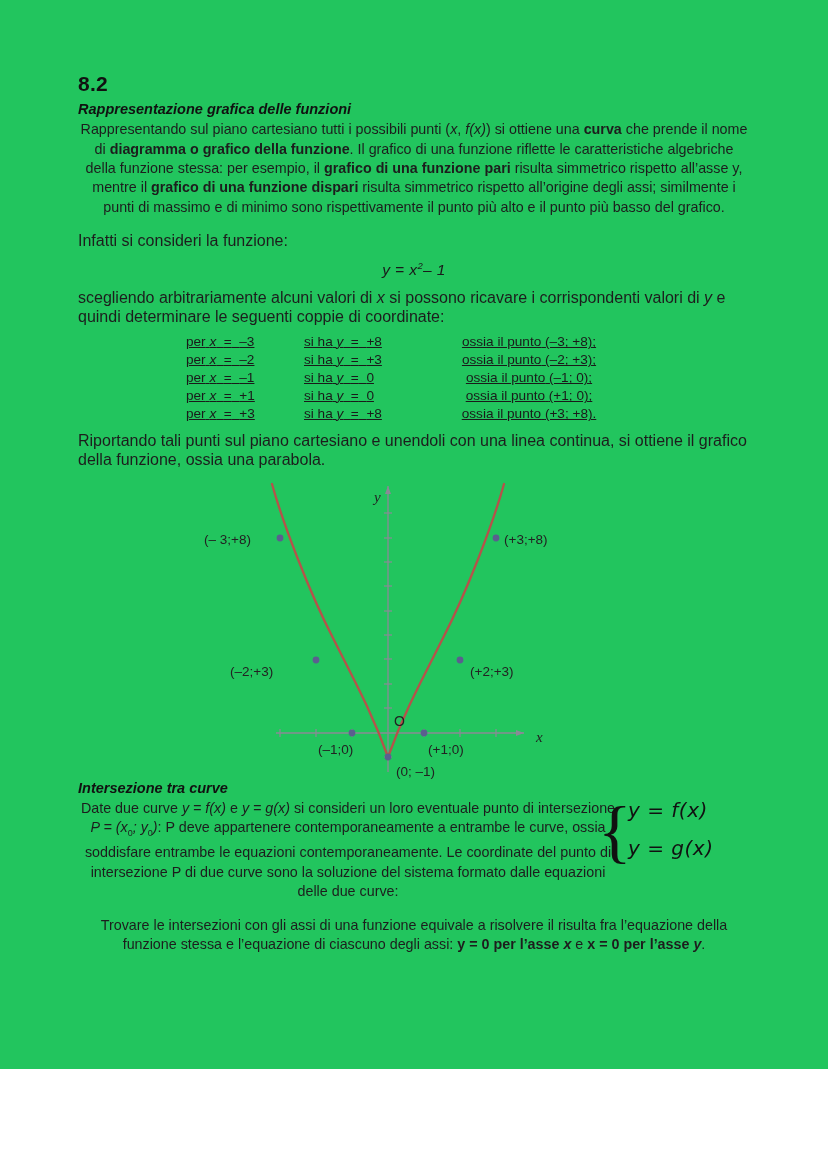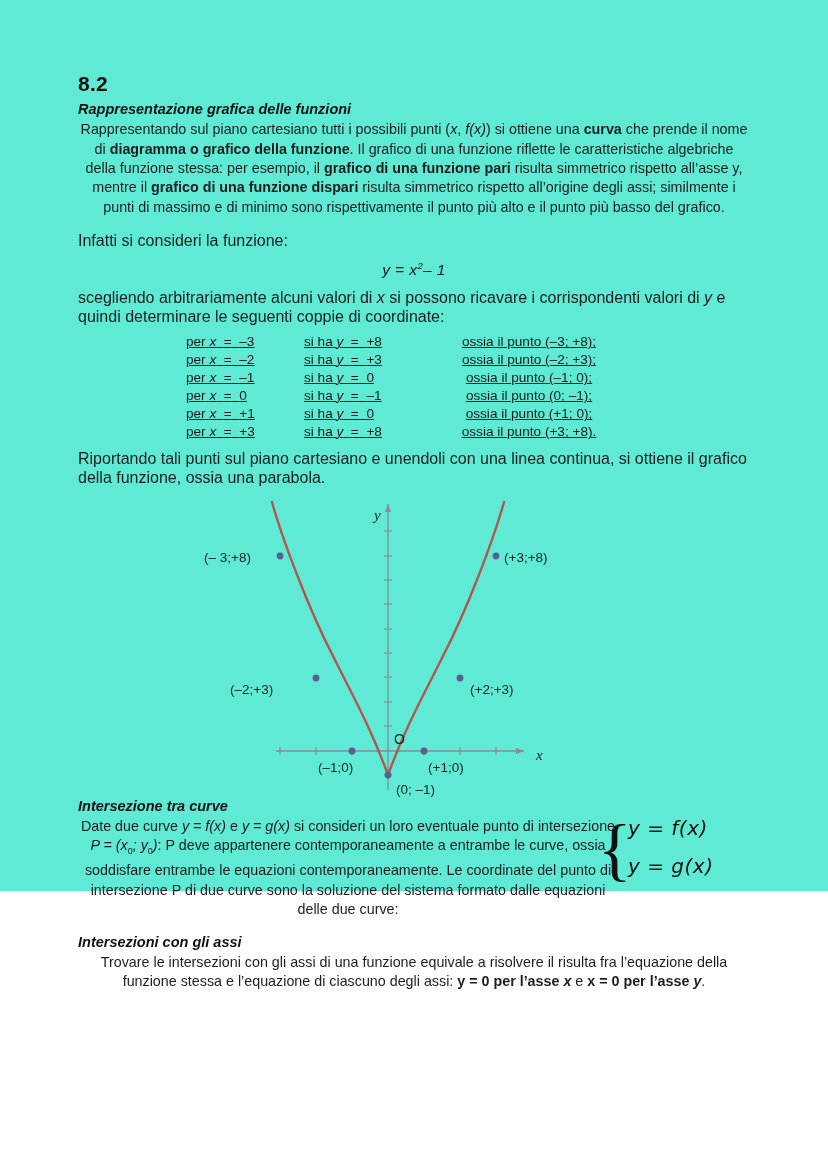--- a/index.html
+++ b/index.html
@@ -12,22 +12,22 @@
     height: 1171px;
     position: relative;
     font-family: "Liberation Sans", sans-serif;
     color: #1a1a1a;
     overflow: hidden;
   }
   .page {
     position: absolute;
     left: 0; top: 0;
     width: 828px;
-    height: 891px;
-    background: #5eead4;
+    height: 1069px;
+    background: #22c55e;
   }
   .content {
     position: absolute;
     left: 78px;
     top: 72px;
     width: 672px;
   }
 
   
   .chapter-num {
@@ -171,25 +171,20 @@
         </tr>
         <tr>
           <td class="c-per"><span>per</span> <i>x</i>&nbsp;&nbsp;<span>=</span>&nbsp;&nbsp;<span>–2</span></td>
           <td class="c-siha"><span>si ha</span> <i>y</i>&nbsp;&nbsp;<span>=</span>&nbsp;&nbsp;<span>+3</span></td>
           <td class="c-oss"><span>ossia il punto</span> <span>(–2; +3);</span></td>
         </tr>
         <tr>
           <td class="c-per"><span>per</span> <i>x</i>&nbsp;&nbsp;<span>=</span>&nbsp;&nbsp;<span>–1</span></td>
           <td class="c-siha"><span>si ha</span> <i>y</i>&nbsp;&nbsp;<span>=</span>&nbsp;&nbsp;<span>0</span></td>
           <td class="c-oss"><span>ossia il punto</span> <span>(–1; 0);</span></td>
-        </tr>
-        <tr>
-          <td class="c-per"><span>per</span> <i>x</i>&nbsp;&nbsp;<span>=</span>&nbsp;&nbsp;<span>0</span></td>
-          <td class="c-siha"><span>si ha</span> <i>y</i>&nbsp;&nbsp;<span>=</span>&nbsp;&nbsp;<span>–1</span></td>
-          <td class="c-oss"><span>ossia il punto</span> <span>(0; –1);</span></td>
         </tr>
         <tr>
           <td class="c-per"><span>per</span> <i>x</i>&nbsp;&nbsp;<span>=</span>&nbsp;&nbsp;<span>+1</span></td>
           <td class="c-siha"><span>si ha</span> <i>y</i>&nbsp;&nbsp;<span>=</span>&nbsp;&nbsp;<span>0</span></td>
           <td class="c-oss"><span>ossia il punto</span> <span>(+1; 0);</span></td>
         </tr>
         <tr>
           <td class="c-per"><span>per</span> <i>x</i>&nbsp;&nbsp;<span>=</span>&nbsp;&nbsp;<span>+3</span></td>
           <td class="c-siha"><span>si ha</span> <i>y</i>&nbsp;&nbsp;<span>=</span>&nbsp;&nbsp;<span>+8</span></td>
           <td class="c-oss"><span>ossia il punto</span> <span>(+3; +8).</span></td>
@@ -269,18 +264,17 @@
       <div class="sys-box">
         <span class="brace">{</span>
         <span class="sys-eq sys-eq-1">y  =  f(x)</span>
         <span class="sys-eq sys-eq-2">y  =  g(x)</span>
       </div>
     </div>
 
     <div class="spacer-14"></div>
 
     <div>
-      <div class="sub-head">Intersezioni con gli assi</div>
       <p class="para"><span>Trovare le intersezioni con gli assi di una funzione equivale a risolvere il risulta fra l’equazione della funzione stessa e l’equazione di ciascuno degli assi: </span><b><span>y = 0 per l’asse </span><i>x</i></b><span> e </span><b><span>x = 0 per l’asse </span><i>y</i></b><span>.</span></p>
     </div>
 
   </div>
 </div>
 
 </body></html>

